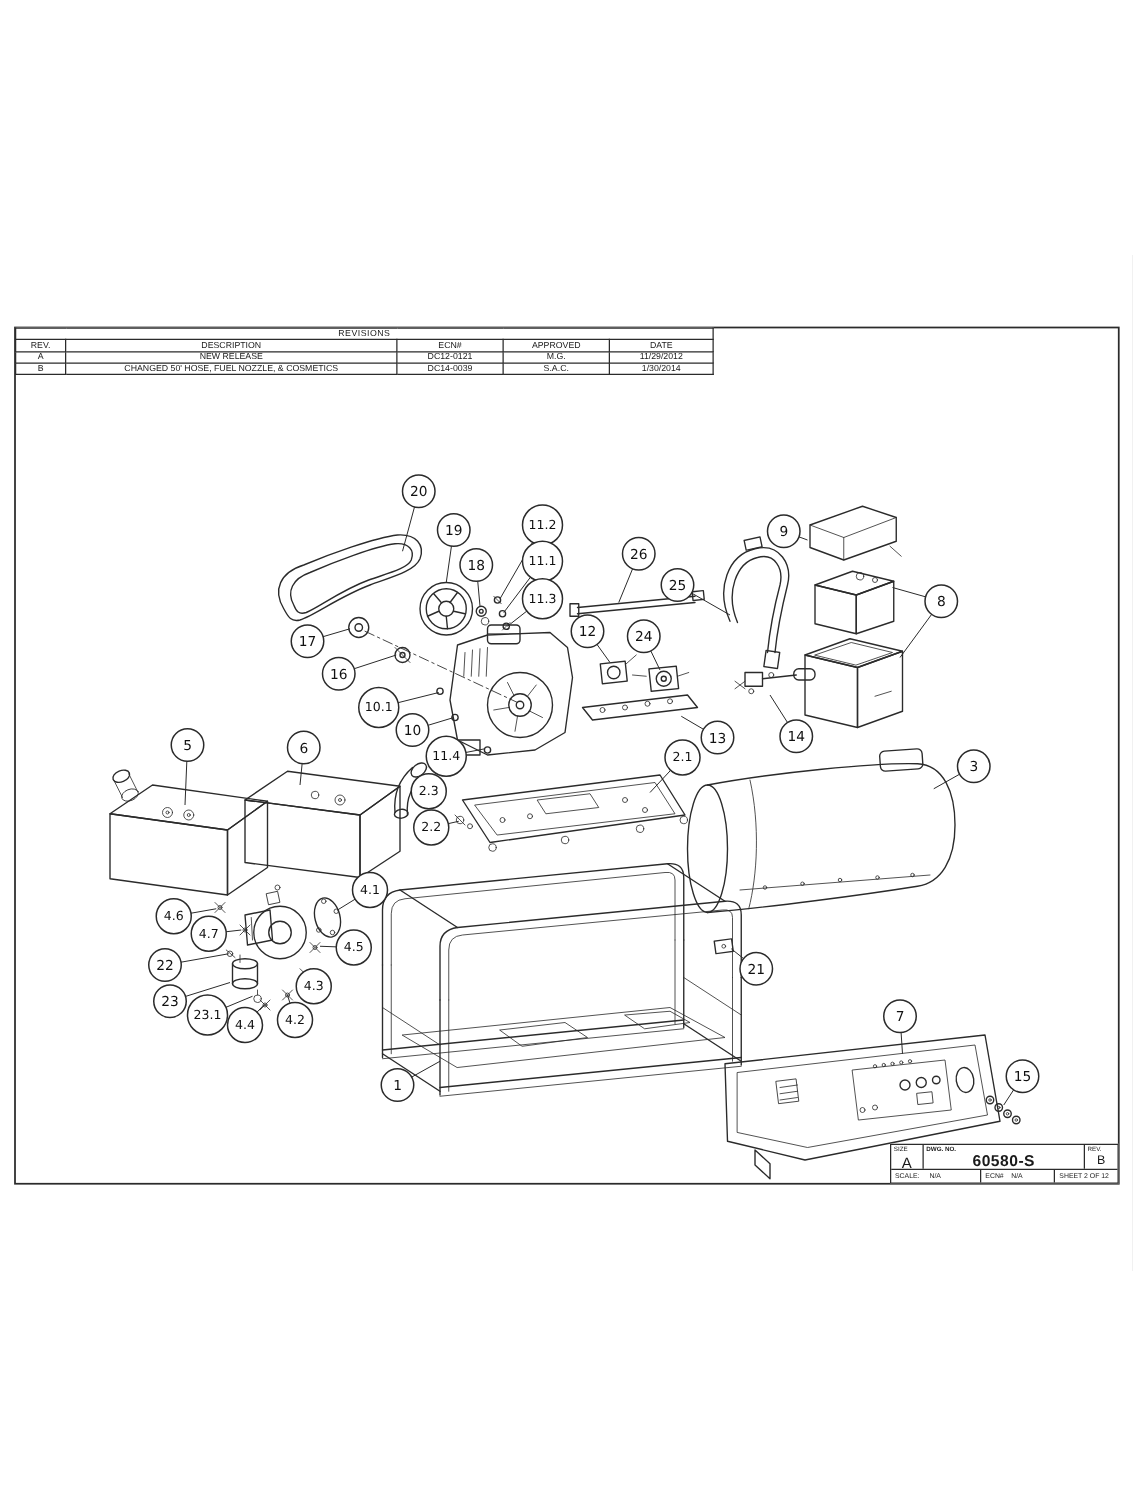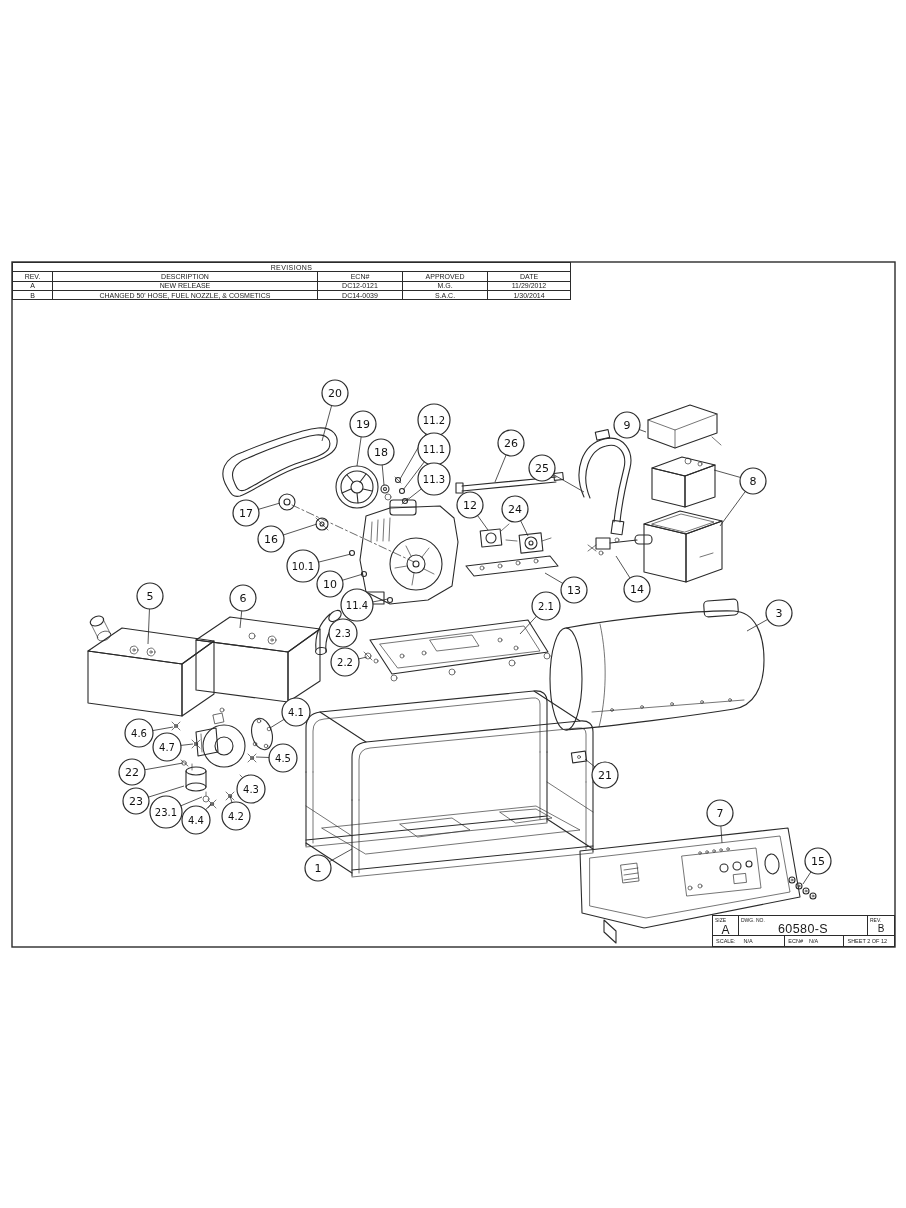--- a/index.html
+++ b/index.html
@@ -31,21 +31,21 @@
   
   .titleblock {
     position:absolute; left:712px; top:915px; width:183px; height:32px;
     border:1.4px solid #2b2b2b; box-sizing:border-box; background:#fff;
     display:flex; flex-direction:column;
   }
   .tb-top { display:flex; flex:1.9; border-bottom:1px solid #2b2b2b; min-height:0; }
   .tb-bottom { display:flex; flex:1; font-size:5.5px; align-items:center; min-height:0; }
   .tb-cell { border-right:1px solid #2b2b2b; position:relative; box-sizing:border-box; height:100%; }
   .tb-size { width:26px; }
-  .tb-dwg { flex:1; }
+  .tb-dwg { flex:1;font-weight:bold; }
   .tb-rev { width:26px; border-right:none; }
   .tb-label { font-size:5px; position:absolute; top:1px; left:2px; white-space:nowrap; }
   .tb-value-a   { font-size:12px;   text-align:center; margin-top:7px; }
   .tb-value-dwg { font-size:12.5px; text-align:center; margin-top:6px; letter-spacing:0.4px; }
   .tb-value-rev { font-size:10px;   text-align:center; margin-top:7px; }
   .tb-scale { flex:1.5; display:flex; gap:8px; padding:1px 3px; border-right:1px solid #2b2b2b; height:100%; align-items:center; box-sizing:border-box;}
   .tb-ecn   { flex:1.2; display:flex; gap:6px; padding:1px 3px; border-right:1px solid #2b2b2b; height:100%; align-items:center; box-sizing:border-box;}
   .tb-sheet { flex:1; padding:1px 3px; height:100%; display:flex; align-items:center; box-sizing:border-box;}
 </style>
 </head>

